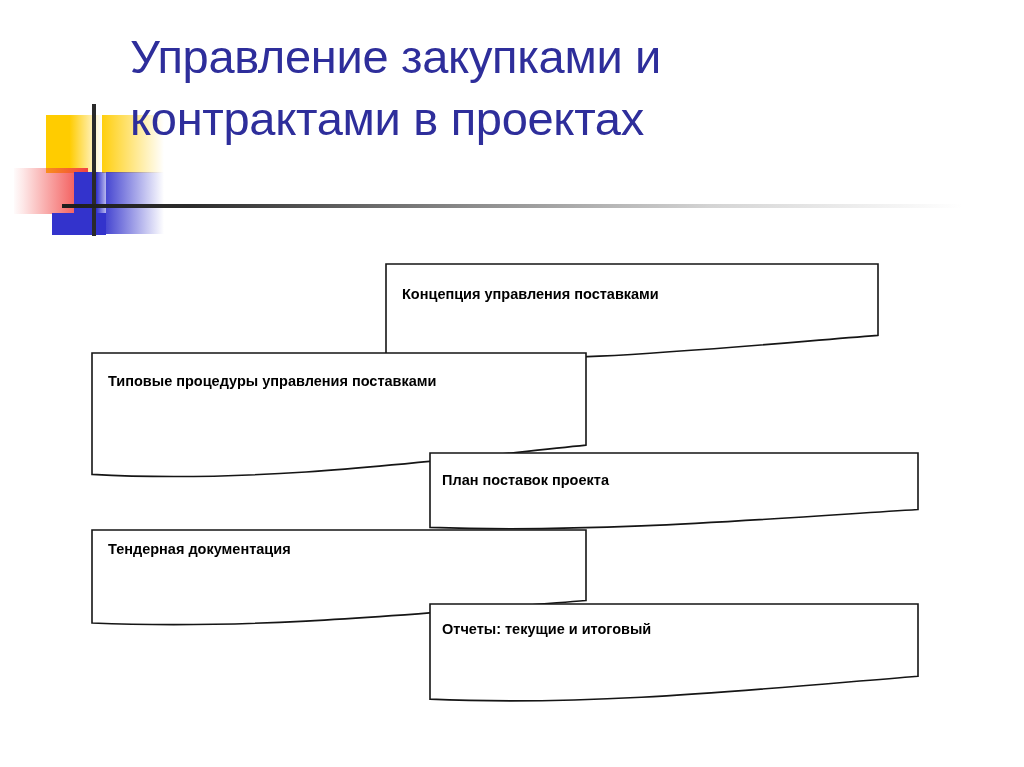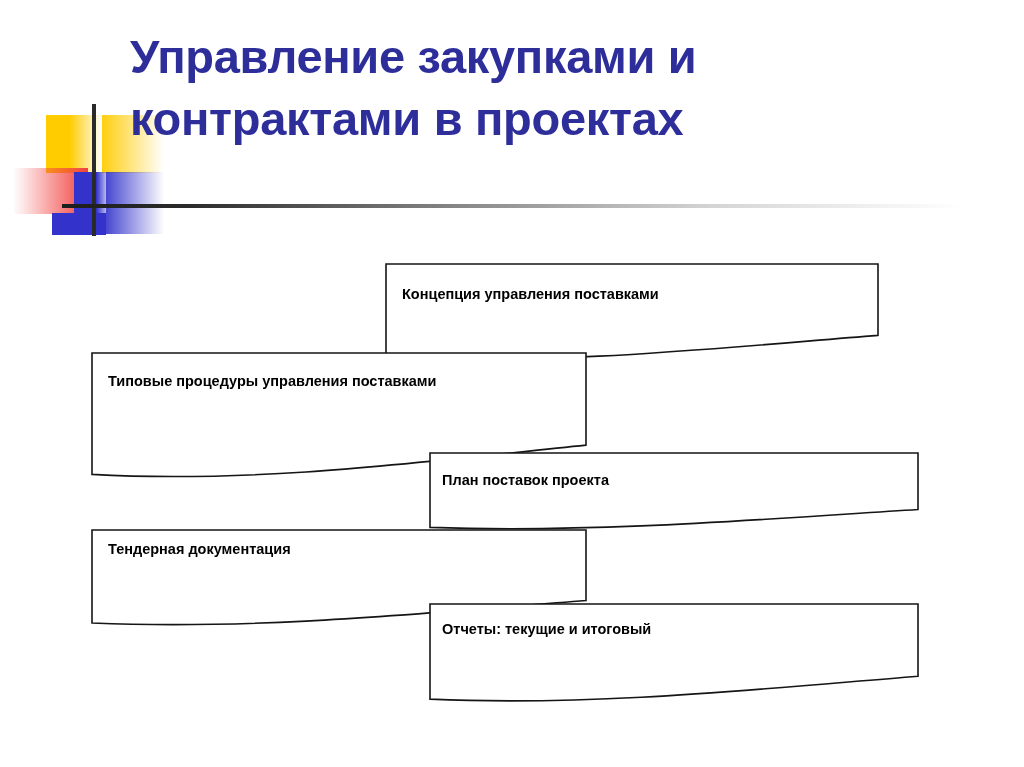--- a/index.html
+++ b/index.html
@@ -33,21 +33,21 @@
     height: 180px;
   }
 
   #slide-title {
     position: absolute;
     left: 130px;
     top: 0;
     width: 760px;
     font-size: 47px;
     line-height: 62px;
-    font-weight: 700;
+    font-weight: 400;
     color: #2e2e9b;
     letter-spacing: -0.3px;
     white-space: pre-line;
     text-align: left;
   }
 
   
   #title-decor {
     position: absolute;
     left: 0;

